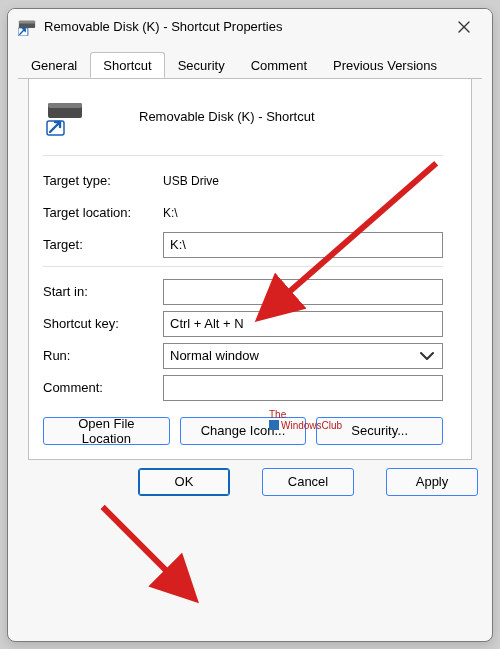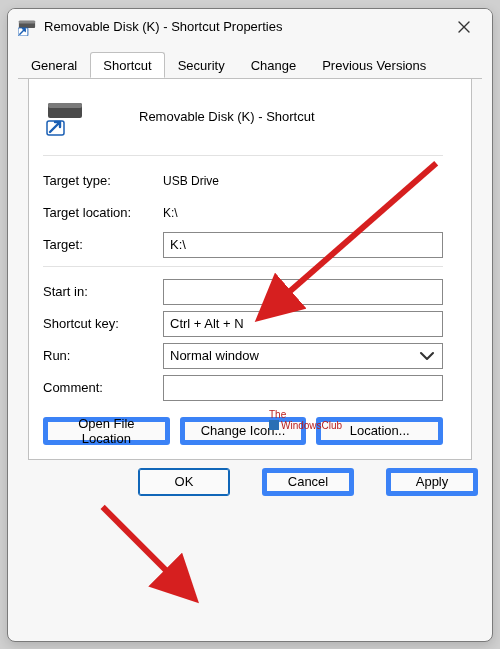--- a/index.html
+++ b/index.html
@@ -151,21 +151,21 @@
     display: flex;
     gap: 10px;
     margin-top: 14px;
   }
   .actions-row .btn {
     flex: 1;
   }
 
   .btn {
     height: 28px;
-    border: 5px solid #3b82f6;
+    border: 1px solid #3b82f6;
     background: #fafafa;
     font: inherit;
     display: inline-flex;
     align-items: center;
     justify-content: center;
     padding: 0 10px;
     border-radius: 3px;
   }
   .btn.default {
     border: 1px solid #1066b8;
@@ -226,21 +226,21 @@
         <path d="M1 1 L11 11 M11 1 L1 11" stroke="#333" stroke-width="1.4" stroke-linecap="round"></path>
       </svg>
     </span>
   </div>
 
   <div class="tabs-outer">
     <div class="tabstrip">
       <div class="tab"><span>General</span></div>
       <div class="tab active"><span>Shortcut</span></div>
       <div class="tab"><span>Security</span></div>
-      <div class="tab"><span>Change</span></div>
+      <div class="tab"><span>Comment</span></div>
       <div class="tab"><span>Previous Versions</span></div>
     </div>
 
     <div class="panel">
 
       <div class="hdr">
         <span class="hdr-icon">
           <svg viewBox="0 0 40 40">
             <rect x="3" y="6" width="34" height="15" rx="2" fill="#4a4a4a"></rect>
             <rect x="3" y="6" width="34" height="5" rx="2" fill="#7a7a7a"></rect>
@@ -298,21 +298,21 @@
       </div>
 
       <div class="actions-row">
         <button class="btn">
             <span>Open File Location</span>
           </button>
         <button class="btn">
             <span>Change Icon...</span>
           </button>
         <button class="btn">
-            <span>Location...</span>
+            <span>Security...</span>
           </button>
       </div>
 
       <div class="watermark">
         <div>The</div>
         <div><span class="sq"></span><span>WindowsClub</span></div>
       </div>
 
     </div>
   </div>

